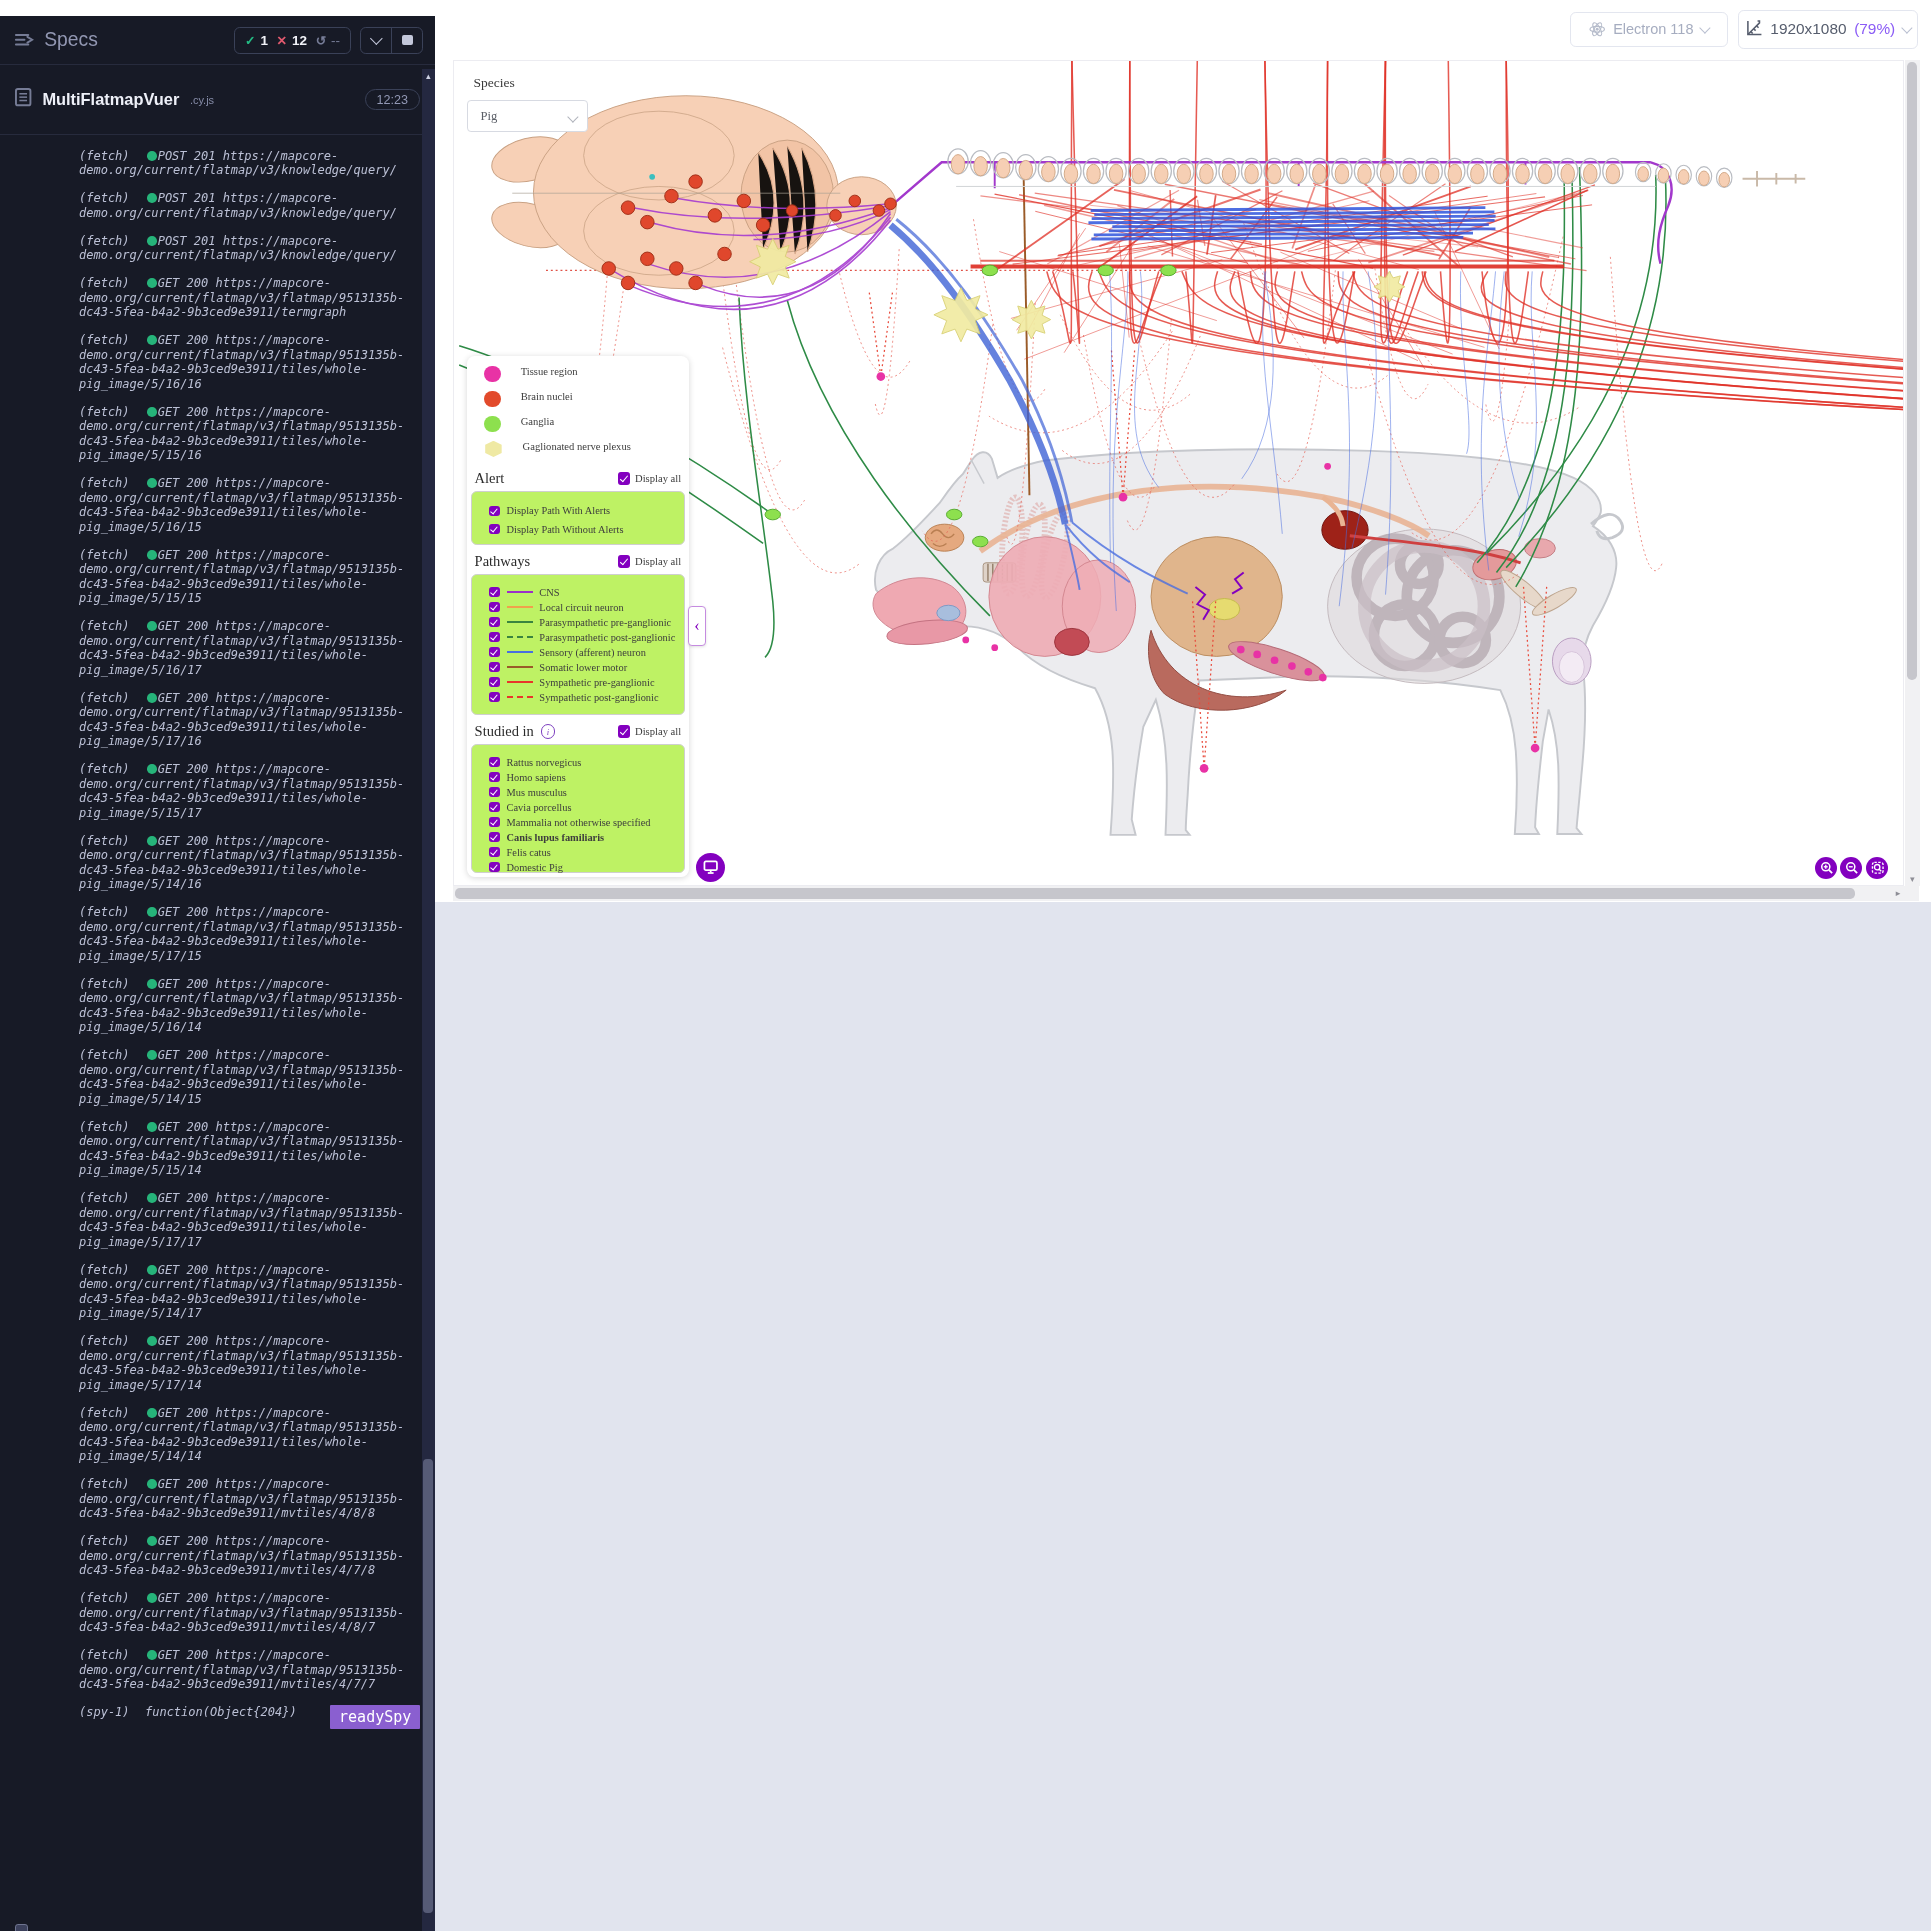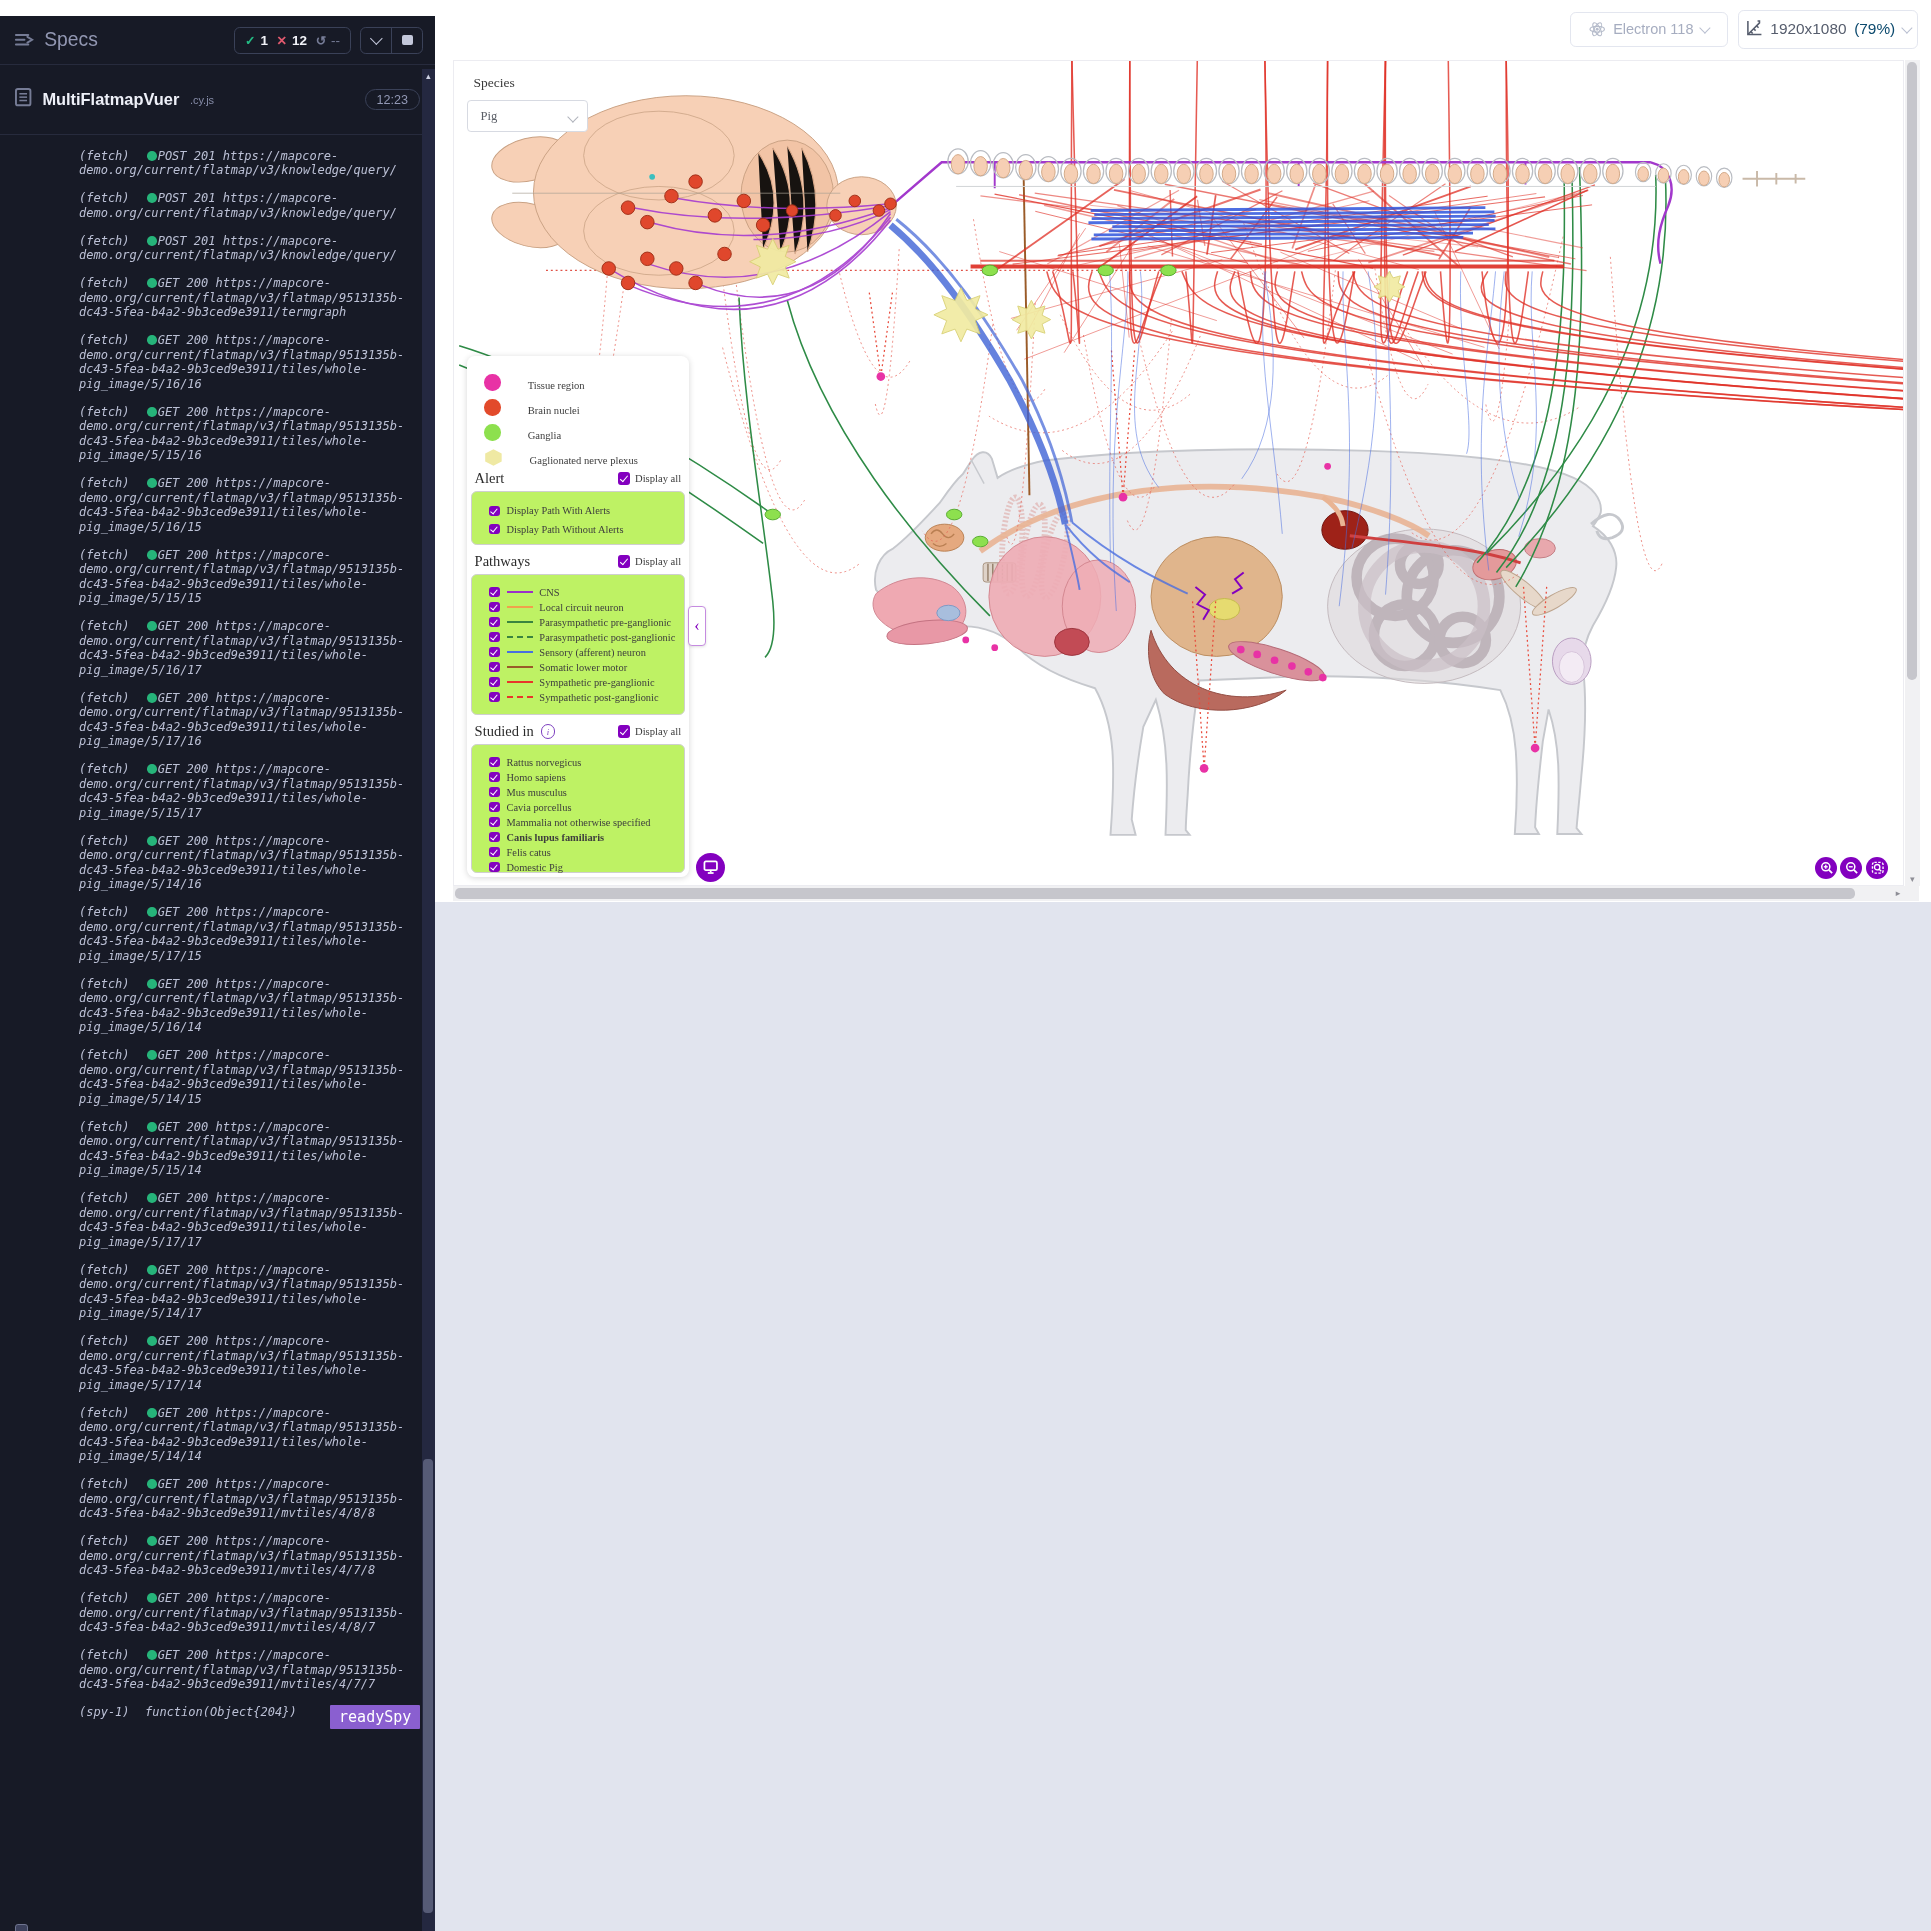--- a/index.html
+++ b/index.html
@@ -38,42 +38,42 @@
   .sb-thumb{position:absolute;left:1.9px;width:9.7px;border-radius:3.9px;background:#565b76;top:1390px;height:454px;}
   .sb-arrow{position:absolute;left:0;width:13.5px;text-align:center;font-size:7.7px;color:#cdd1e2;}
   .sb-arrow.down{color:#9aa0b8}
 
   
   .main{position:absolute;left:435px;top:0;width:1496px;height:1931px;background:#fff;}
   .main-header{position:absolute;left:0;top:0;width:100%;height:55px;background:#fff;}
   .hdr-btn{position:absolute;display:flex;align-items:center;gap:7.7px;border:1px solid #e3e6ef;border-radius:5.8px;background:#fff;cursor:pointer;}
   .hdr-browser{left:1135px;top:11.6px;width:156px;height:33px;justify-content:center;color:#a6adc0;font-size:14.5px;}
   .hdr-viewport{left:1303px;top:9.7px;width:178px;height:37px;justify-content:center;color:#565d6d;font-size:15.4px;font-weight:500;}
-  .hdr-viewport .pct{color:#0c4a6e;font-weight:normal;}
+  .hdr-viewport .pct{color:#8b5cf6;font-weight:normal;}
   .hdr-chev{width:6.8px;height:6.8px;border-right:1.5px solid #b9bfd0;border-bottom:1.5px solid #b9bfd0;transform:rotate(45deg);margin-top:-2.9px;}
 
   .aut{position:absolute;left:18.3px;top:60px;width:1451px;height:826px;background:#fff;border:1px solid #ececf1;box-sizing:border-box;overflow:hidden;}
   .aut svg.map{position:absolute;left:0;top:0;}
   .v-scroll{position:absolute;left:1470px;top:60px;width:14.5px;height:826px;background:#f1f1f3;}
   .v-thumb{position:absolute;left:1.9px;top:1.9px;width:10.6px;height:618px;background:#c6c6cc;border-radius:4.8px;}
   .v-arrow{position:absolute;left:0;bottom:1.9px;width:14.5px;text-align:center;color:#8e8e96;font-size:7.7px;}
   .h-scroll{position:absolute;left:18.3px;top:886px;width:1466px;height:15.4px;background:#f1f1f3;}
   .h-thumb{position:absolute;left:1.9px;top:1.9px;width:1400px;height:11.6px;background:#c6c6cc;border-radius:4.8px;}
   .h-arrow{position:absolute;right:17.4px;top:2.9px;color:#8e8e96;font-size:7.7px;}
   .runner-bg{position:absolute;left:0;top:902px;width:1496px;height:1029px;background:#e1e4ee;}
 
   
   .fm{font-family:"Liberation Serif",serif;}
   .species-label{position:absolute;left:19.3px;top:13.5px;font-size:13.5px;color:#3a3a3a;}
   .species-select{position:absolute;left:12.6px;top:39px;width:121px;height:32px;background:#fff;border:1px solid #d7dae2;border-radius:3.9px;box-sizing:border-box;display:flex;align-items:center;cursor:pointer;}
   .species-select .val{margin-left:12.6px;font-size:12.6px;color:#5a5e66;}
   .sel-chev{position:absolute;right:10.6px;top:11.6px;width:6.8px;height:6.8px;border-right:1.4px solid #b0b4bc;border-bottom:1.4px solid #b0b4bc;transform:rotate(45deg);}
   .panel-card{position:absolute;left:12.6px;top:295px;width:222px;height:521px;background:#fff;border-radius:7.7px;box-shadow:0 1px 6.8px rgba(0,0,0,.16);box-sizing:border-box;}
   .legend-list{position:absolute;left:0;top:9.7px;width:100%;}
-  .legend-row{display:flex;align-items:flex-end;gap:27px;height:25px;padding-left:17.4px;}
+  .legend-row{display:flex;align-items:flex-start;gap:20px;height:25px;padding-left:17.4px;}
   .legend-label{font-size:10.6px;color:#3c3c3c;}
   .sw-circle{width:16.4px;height:16.4px;border-radius:50%;flex:none;}
   .sw-hex{width:18.3px;height:16.4px;clip-path:polygon(50% 0,95% 25%,95% 75%,50% 100%,5% 75%,5% 25%);flex:none;}
   .sec-head{position:absolute;left:7.7px;right:7.7px;display:flex;align-items:center;}
   .sec-title{font-size:14.5px;color:#2b2b2b;}
   .disp-all{margin-left:auto;display:flex;align-items:center;gap:4.8px;font-size:10.6px;color:#3c3c3c;}
   .cb{display:inline-block;width:12.6px;height:12.6px;border-radius:2.9px;background:#8300bf;position:relative;flex:none;cursor:pointer;}
   .cb::after{content:"";position:absolute;left:3.9px;top:1.4px;width:3.4px;height:6.8px;border:solid #fff;border-width:0 1.7px 1.7px 0;transform:rotate(40deg);}
   .opt-box{position:absolute;left:3.9px;width:214px;border:1px solid #cfcfcf;border-radius:5.8px;box-sizing:border-box;background:#bef264;}
   .opt-row{display:flex;align-items:center;gap:6.8px;padding-left:17.4px;}

